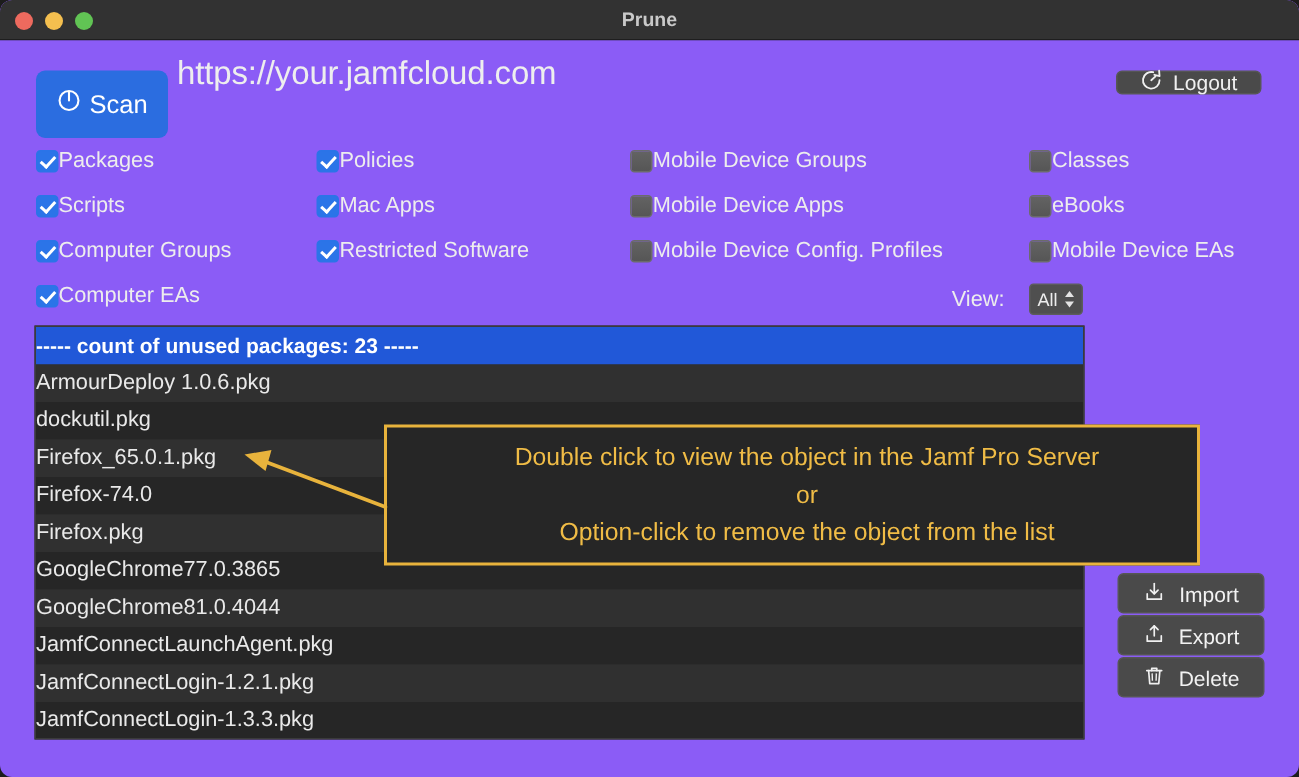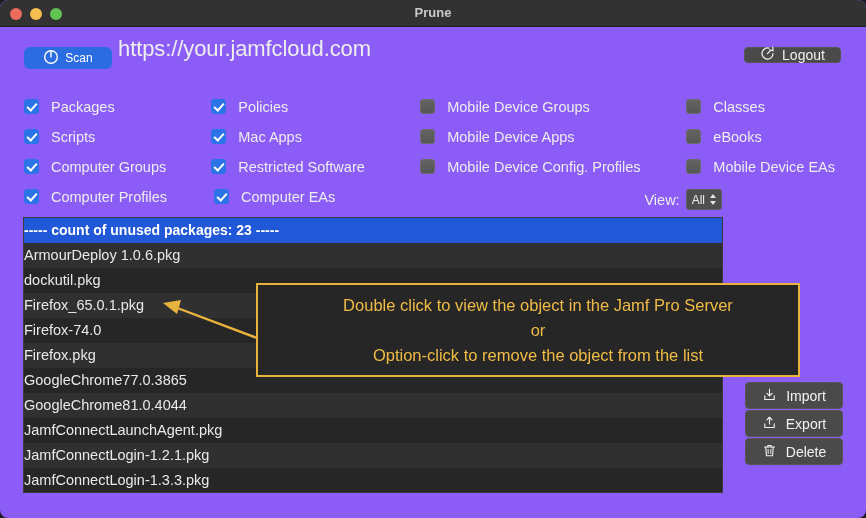--- a/index.html
+++ b/index.html
@@ -53,26 +53,26 @@
     text-align: center;
     font-size: 13px;
     font-weight: bold;
     color: #c9c9c9;
   }
 
   
   .scan-btn {
     position: absolute;
     left: 24px; top: 47px;
-    width: 88px; height: 22px;
+    width: 88px; height: 45px;
     background: #2b6de0;
     border: none;
     border-radius: 6px;
     color: #ffffff;
-    font-size: 12px;
+    font-size: 17px;
     font-family: "Liberation Sans", sans-serif;
     display: flex;
     align-items: center;
     justify-content: center;
     gap: 6px;
     padding: 0;
     cursor: pointer;
   }
   .url-text {
     position: absolute;
@@ -105,22 +105,22 @@
     left: 24px; top: 92px;
     width: 820px;
   }
   .cbrow {
     display: flex;
     height: 30px;
     align-items: center;
   }
   .cbcell {
     display: flex;
-    align-items: flex-start;
-    gap: 12px;
+    align-items: center;
+    gap: 0;
     cursor: pointer;
   }
   .cbcell.c1 { width: 190px; }
   .cbcell.c2 { width: 212px; }
   .cbcell.c3 { width: 270px; }
   .cbcell.c4 { width: 160px; }
   .box {
     width: 15px; height: 15px;
     border-radius: 3px;
     flex: 0 0 auto;
@@ -149,21 +149,21 @@
     color: #ededed;
     white-space: nowrap;
   }
 
   
   .viewwrap {
     position: absolute;
     right: 144px; top: 189px;
     display: flex;
     align-items: center;
-    gap: 6px;
+    gap: 16px;
   }
   .viewlabel {
     font-size: 14.5px;
     color: #ededed;
   }
   .viewsel {
     background: #4f4f4f;
     border: 1px solid #5c5c5c;
     border-radius: 3px;
     height: 19px;
@@ -358,24 +358,20 @@
         <span class="box off"></span>
         <span class="cblabel">Mobile Device Config. Profiles</span>
       </label>
       <label class="cbcell c4">
         <span class="box off"></span>
         <span class="cblabel">Mobile Device EAs</span>
       </label>
     </div>
 
     <div class="cbrow">
-      <label class="cbcell c1">
-        <span class="box on"></span>
-        <span class="cblabel">Computer Profiles</span>
-      </label>
       <label class="cbcell c2">
         <span class="box on"></span>
         <span class="cblabel">Computer EAs</span>
       </label>
     </div>
 
   </div>
 
   <div class="viewwrap">
     <span class="viewlabel">View:</span>

